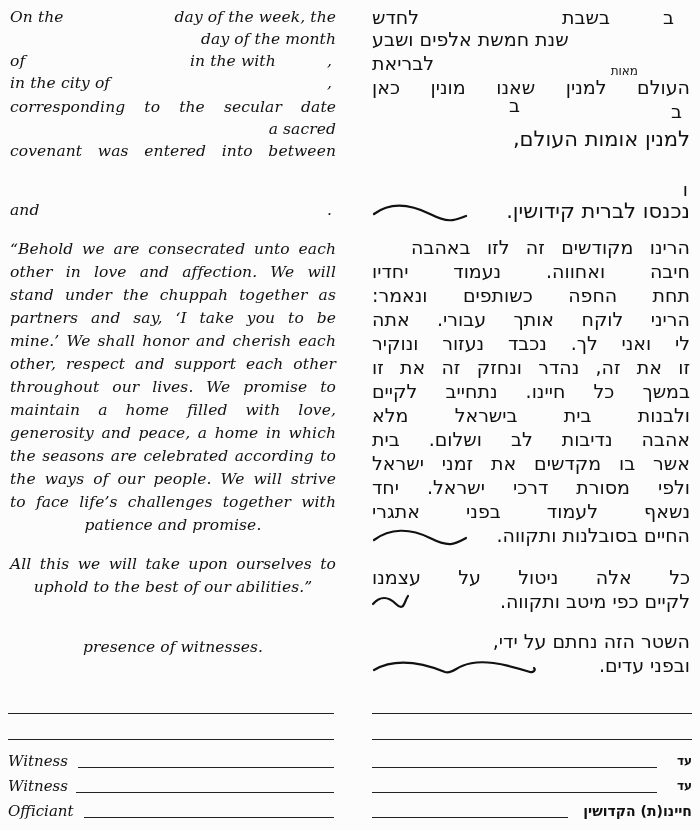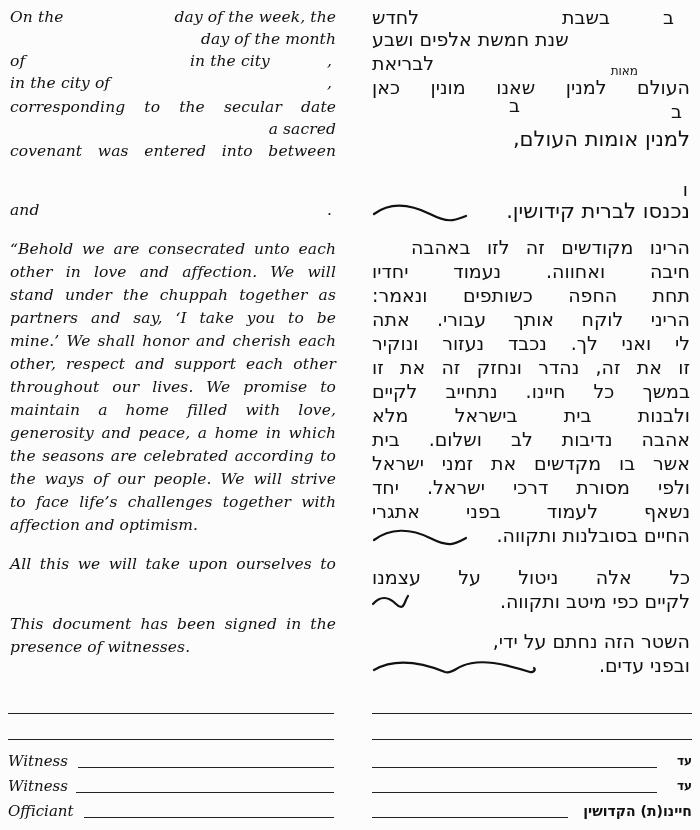--- a/index.html
+++ b/index.html
@@ -15,21 +15,21 @@
     font-style: italic;
     font-size: 15.5px;
     letter-spacing: 0.1px;
   }
   .he {
     left: 372px; width: 318px;
     direction: rtl;
     font-family: "DejaVu Sans", sans-serif;
     font-size: 19px;
   }
-  .ln { position: absolute; left: 0; right: 0; white-space: nowrap; height: 22px; line-height: 22px; }
+  .ln { position: absolute; left: 0; right: 0; white-space: nowrap; height: 22px; line-height: 22px; text-align: center; }
   .justify { text-align: justify; text-align-last: justify; }
   .he .ln { text-align: right; }
   .he .ln.justify { text-align: justify; text-align-last: justify; }
   .sigline { position: absolute; height: 0; border-top: 1.5px solid #222; }
   .siglabel { position: absolute; font-family: "DejaVu Serif", serif; font-style: italic; font-size: 15px; line-height: 18px; }
   .hesiglabel { position: absolute; font-family: "DejaVu Sans", sans-serif; font-size: 12px; font-weight: bold; line-height: 18px; direction: rtl; }
   .swash { position: absolute; }
   .swash path { fill: none; stroke: #111; stroke-width: 2.2; stroke-linecap: round; }
 </style>
 </head>
@@ -39,21 +39,21 @@
 
   <div class="ln" style="top:6px;">
     <span style="position:absolute;left:0;">On the</span>
     <span style="position:absolute;right:0;">day of the week, the</span>
   </div>
   <div class="ln" style="top:28px;">
     <span style="position:absolute;right:0;">day of the month</span>
   </div>
   <div class="ln" style="top:50px;">
     <span style="position:absolute;left:0;">of</span>
-    <span style="position:absolute;left:180px;">in the city</span>
+    <span style="position:absolute;left:180px;">in the with</span>
     <span style="position:absolute;right:4px;">,</span>
   </div>
   <div class="ln" style="top:72px;">
     <span style="position:absolute;left:0;">in the city of</span>
     <span style="position:absolute;right:4px;">,</span>
   </div>
   <div class="ln justify" style="top:96px;">corresponding to the secular date</div>
   <div class="ln" style="top:118px;">
     <span style="position:absolute;right:0;">a sacred</span>
   </div>
@@ -68,25 +68,25 @@
   <div class="ln justify" style="top:284px;">stand under the chuppah together as</div>
   <div class="ln justify" style="top:307px;">partners and say, ‘I take you to be</div>
   <div class="ln justify" style="top:330px;">mine.’ We shall honor and cherish each</div>
   <div class="ln justify" style="top:353px;">other, respect and support each other</div>
   <div class="ln justify" style="top:376px;">throughout our lives. We promise to</div>
   <div class="ln justify" style="top:399px;">maintain a home filled with love,</div>
   <div class="ln justify" style="top:422px;">generosity and peace, a home in which</div>
   <div class="ln justify" style="top:445px;">the seasons are celebrated according to</div>
   <div class="ln justify" style="top:468px;">the ways of our people.  We will strive</div>
   <div class="ln justify" style="top:491px;">to face life’s challenges together with</div>
-  <div class="ln" style="top:514px;">affection and optimism.</div>
+  <div class="ln" style="top:514px;">patience and promise.</div>
 
   <div class="ln justify" style="top:553px;">All this we will take upon ourselves to</div>
+  <div class="ln" style="top:576px;">uphold to the best of our abilities.”</div>
 
-  <div class="ln justify" style="top:613px;">This document has been signed in the</div>
   <div class="ln" style="top:636px;">presence of witnesses.</div>
 </div>
 
 <div class="sigline" style="left:8px; width:326px; top:713px;"></div>
 <div class="sigline" style="left:8px; width:326px; top:739px;"></div>
 <span class="siglabel" style="left:8px; top:752px;">Witness</span>
 <div class="sigline" style="left:78px; width:256px; top:767px;"></div>
 <span class="siglabel" style="left:8px; top:777px;">Witness</span>
 <div class="sigline" style="left:76px; width:258px; top:792px;"></div>
 <span class="siglabel" style="left:8px; top:802px;">Officiant</span>

